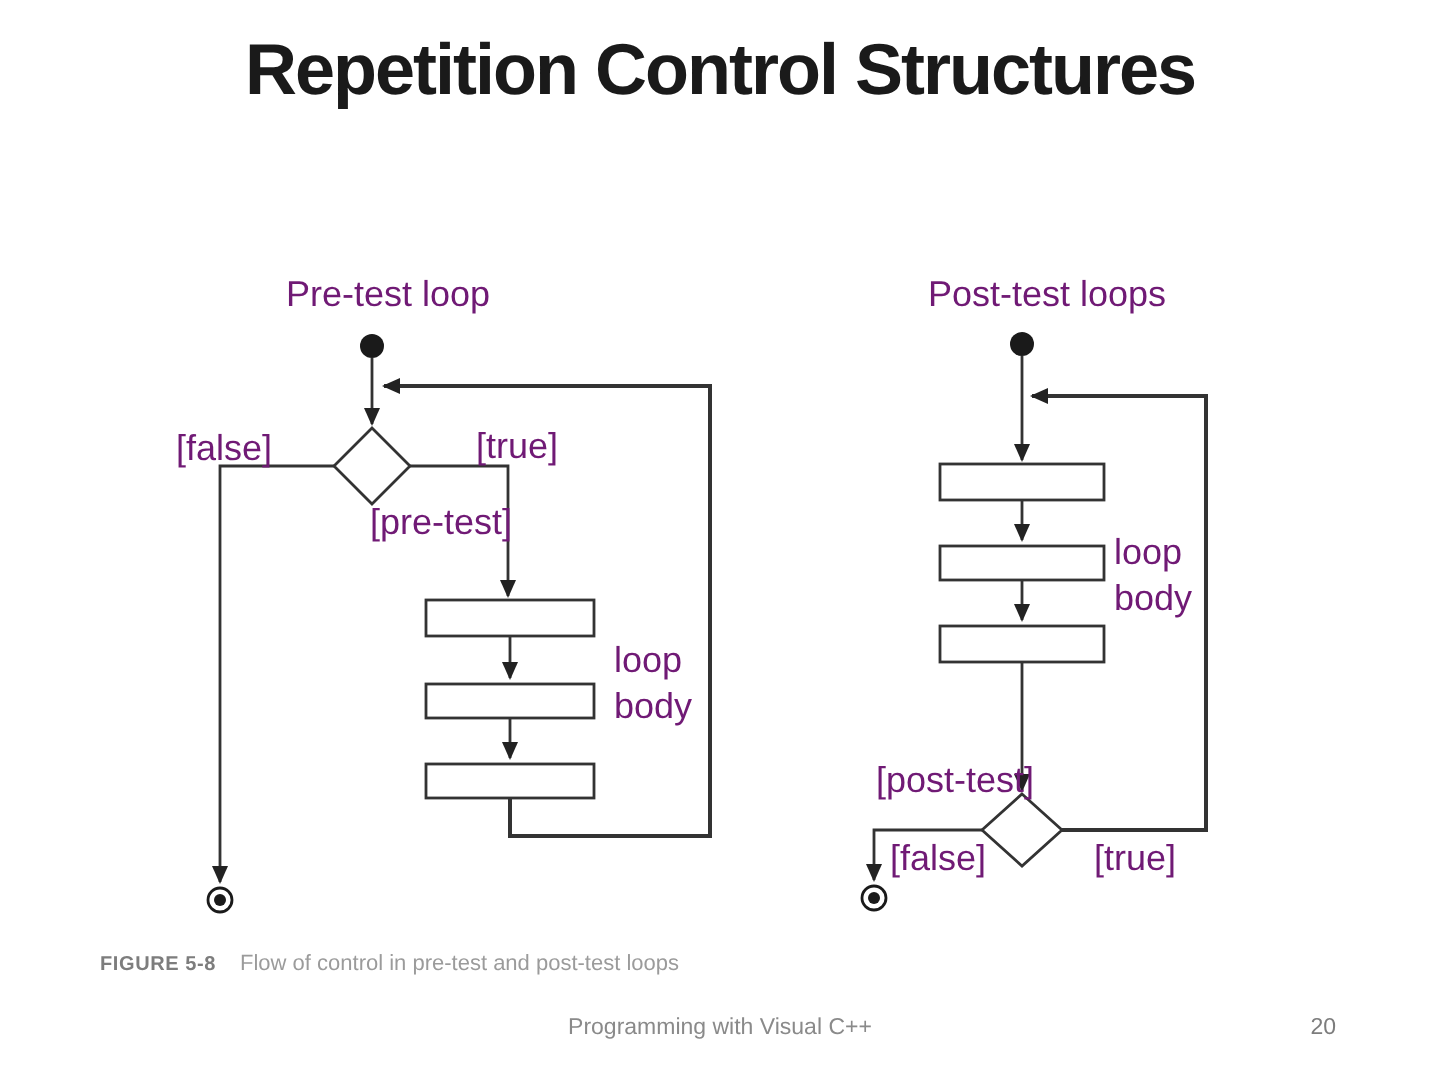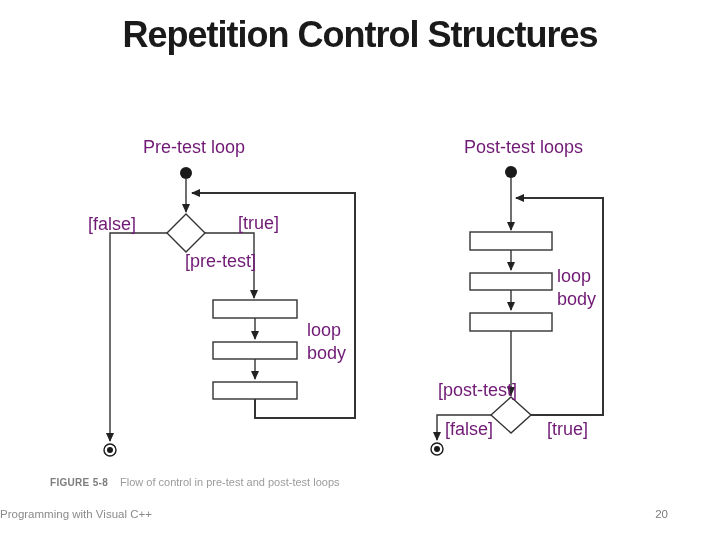--- a/index.html
+++ b/index.html
@@ -21,21 +21,21 @@
   .caption {
     position:absolute; left:38px; top:476px; font-size:11px; color:#9b9b9b;
     white-space:nowrap;
     margin-left:12px;
   }
   .caption .cap-label {
     font-weight:bold; font-size:10px; color:#7d7d7d; letter-spacing:0.3px;
     margin-right:12px;
   }
   .footer {
-    position:absolute; left:0; top:508px; width:720px; text-align:left;
+    position:absolute; left:0; top:508px; width:720px; text-align:center;
     font-size:11.5px; color:#8a8a8a;
   }
   .pagenum {
     position:absolute; top:508px; right:52px; font-size:11.5px; color:#7d7d7d;
   }
 </style>
 </head>
 <body>
 
 <div class="slide">

